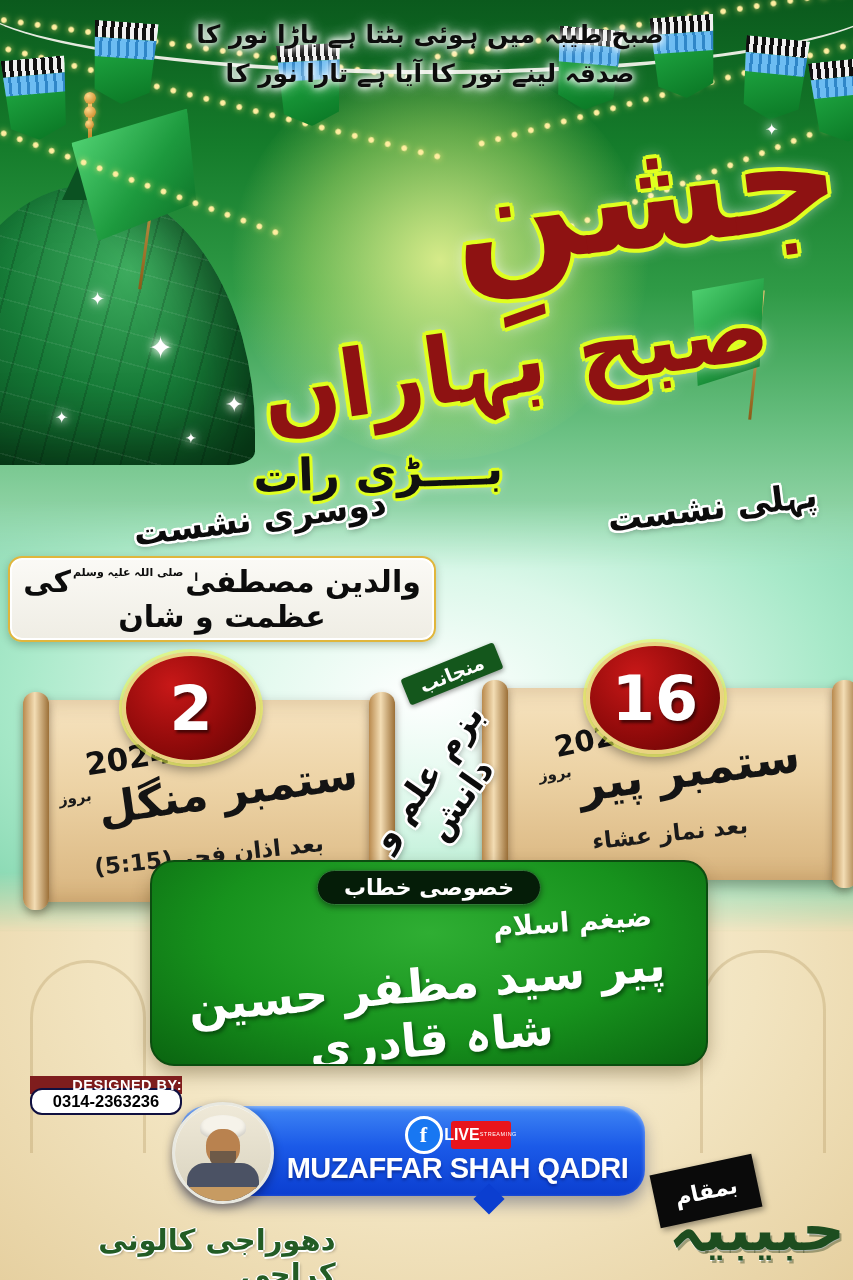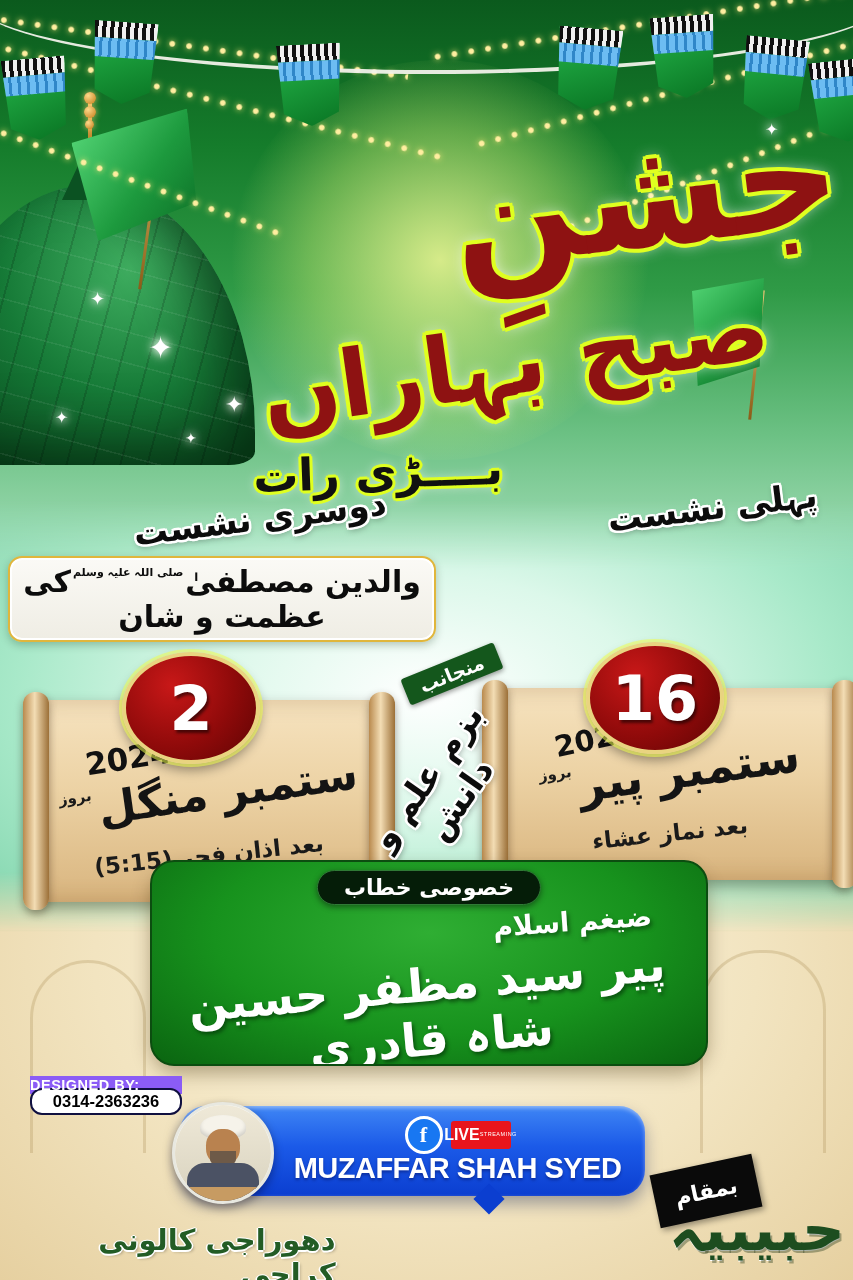--- a/index.html
+++ b/index.html
@@ -100,21 +100,21 @@
   .gold-frame{background:linear-gradient(160deg,#fce98f 0%,#d9a72e 35%,#8a5d10 70%,#f3d87a 100%);
     border-radius:30px;box-shadow:0 8px 18px rgba(60,40,0,.35);}
   .green-inner{width:100%;height:100%;border-radius:24px;box-sizing:border-box;
     background:radial-gradient(ellipse at 50% 35%,#2fae33 0%,#17921d 55%,#0a6410 100%);
     border:2px solid #0c4d10;position:relative;overflow:hidden;}
   .kk-pill{background:#051d08;color:#fff;border-radius:18px;padding:4px 26px;font-weight:bold;
     border:1px solid #2f7a35;box-shadow:0 2px 6px rgba(0,0,0,.45);}
   .wcal{color:#fff;text-shadow:2px 3px 4px rgba(0,40,5,.55);font-weight:bold;}
 
   
-  .des-head{background:#8b5cf6;color:#fff;font-weight:bold;text-align:left;
+  .des-head{background:#7f1d1d;color:#fff;font-weight:bold;text-align:right;
     font-family:"Liberation Sans",sans-serif;letter-spacing:.5px;}
   .des-body{background:linear-gradient(#1c1c5e,#0d0d38);border-radius:10px;text-align:center;color:#fff;
     font-family:"Liberation Serif",serif;}
   .des-phone{background:#fff;border:2px solid #101040;border-radius:12px;color:#000;font-weight:bold;
     text-align:center;font-family:"Liberation Sans",sans-serif;}
 
   
   .live-bar{background:linear-gradient(180deg,#3f86f5 0%,#1b5ae8 45%,#0b3ed0 100%);border-radius:26px;
     box-shadow:0 8px 16px rgba(0,20,80,.35), inset 0 2px 4px rgba(255,255,255,.45);}
   .photo-ring{border-radius:50%;background:#fdfdfb;border:3px solid #e8e8e0;overflow:hidden;
@@ -175,20 +175,24 @@
   <div class="abs flag" style="left:742px;top:38px;transform:rotate(6deg);"></div>
   <div class="abs flag" style="left:812px;top:60px;transform:rotate(-6deg);"></div>
 
   <span class="abs sparkle" style="left:148px;top:330px;font-size:30px;">✦</span>
   <span class="abs sparkle" style="left:90px;top:288px;font-size:18px;">✦</span>
   <span class="abs sparkle" style="left:225px;top:392px;font-size:22px;">✦</span>
   <span class="abs sparkle" style="left:55px;top:408px;font-size:16px;">✦</span>
   <span class="abs sparkle" style="left:185px;top:430px;font-size:14px;">✦</span>
   <span class="abs sparkle" style="left:765px;top:120px;font-size:16px;">✦</span>
 
+  <div class="abs rtl soft-w" style="left:145px;top:16px;width:570px;text-align:center;font-size:25px;font-weight:bold;line-height:1.55;">
+    <div>صبح طیبہ میں ہوئی بٹتا ہے باڑا نور کا</div>
+    <div>صدقہ لینے نور کا آیا ہے تارا نور کا</div>
+  </div>
 
   <div class="abs rtl outline-y" style="left:470px;top:108px;width:370px;text-align:center;font-size:148px;font-weight:bold;transform:rotate(-7deg);">جشنِ</div>
   <div class="abs rtl outline-y" style="left:210px;top:308px;width:610px;text-align:center;font-size:92px;font-weight:bold;transform:rotate(-8deg);">صبح بہاراں</div>
   <div class="abs rtl outline-y-black" style="left:228px;top:446px;width:300px;text-align:center;font-size:45px;font-weight:bold;transform:rotate(-2deg);">بــــڑی رات</div>
 
   <div class="abs rtl outline-w" style="left:580px;top:487px;width:265px;text-align:center;font-size:34px;font-weight:bold;transform:rotate(-7deg);">پہلی نشست</div>
 
   <div class="abs rtl outline-w" style="left:110px;top:498px;width:300px;text-align:center;font-size:34px;font-weight:bold;transform:rotate(-7deg);">دوسری نشست</div>
   <div class="abs sess-box rtl" style="left:8px;top:556px;width:424px;height:82px;font-size:30px;">
     <div>
@@ -247,21 +251,21 @@
     </div>
     <div style="position:absolute;left:100px;right:10px;top:10px;display:flex;align-items:center;justify-content:center;gap:8px;">
       <div class="fb-circle" style="width:32px;height:32px;font-size:22px;">
         <span>f</span>
       </div>
       <div class="live-badge" style="width:60px;height:28px;">
         <span style="font-size:16px;font-weight:bold;">LIVE</span>
         <span style="font-size:5.5px;letter-spacing:.5px;">STREAMING</span>
       </div>
     </div>
-    <div class="live-name" style="position:absolute;left:100px;right:10px;top:46px;text-align:center;font-size:29px;">MUZAFFAR SHAH SYED</div>
+    <div class="live-name" style="position:absolute;left:100px;right:10px;top:46px;text-align:center;font-size:29px;">MUZAFFAR SHAH QADRI</div>
   </div>
   <div class="abs" style="left:478px;top:1188px;width:22px;height:22px;background:#0b3ed0;transform:rotate(45deg);"></div>
 
   <div class="abs venue-tag rtl" style="left:654px;top:1164px;width:104px;height:54px;font-size:22px;transform:rotate(-12deg);">بمقام</div>
 
   <div class="abs rtl" style="left:10px;right:8px;top:1194px;display:flex;align-items:baseline;justify-content:center;gap:18px;">
     <span class="masjid-txt" style="font-size:60px;">حبیبیہ مسجـــــــد</span>
     <span class="addr-txt" style="font-size:29px;">دھوراجی کالونی کراچی</span>
   </div>
 

